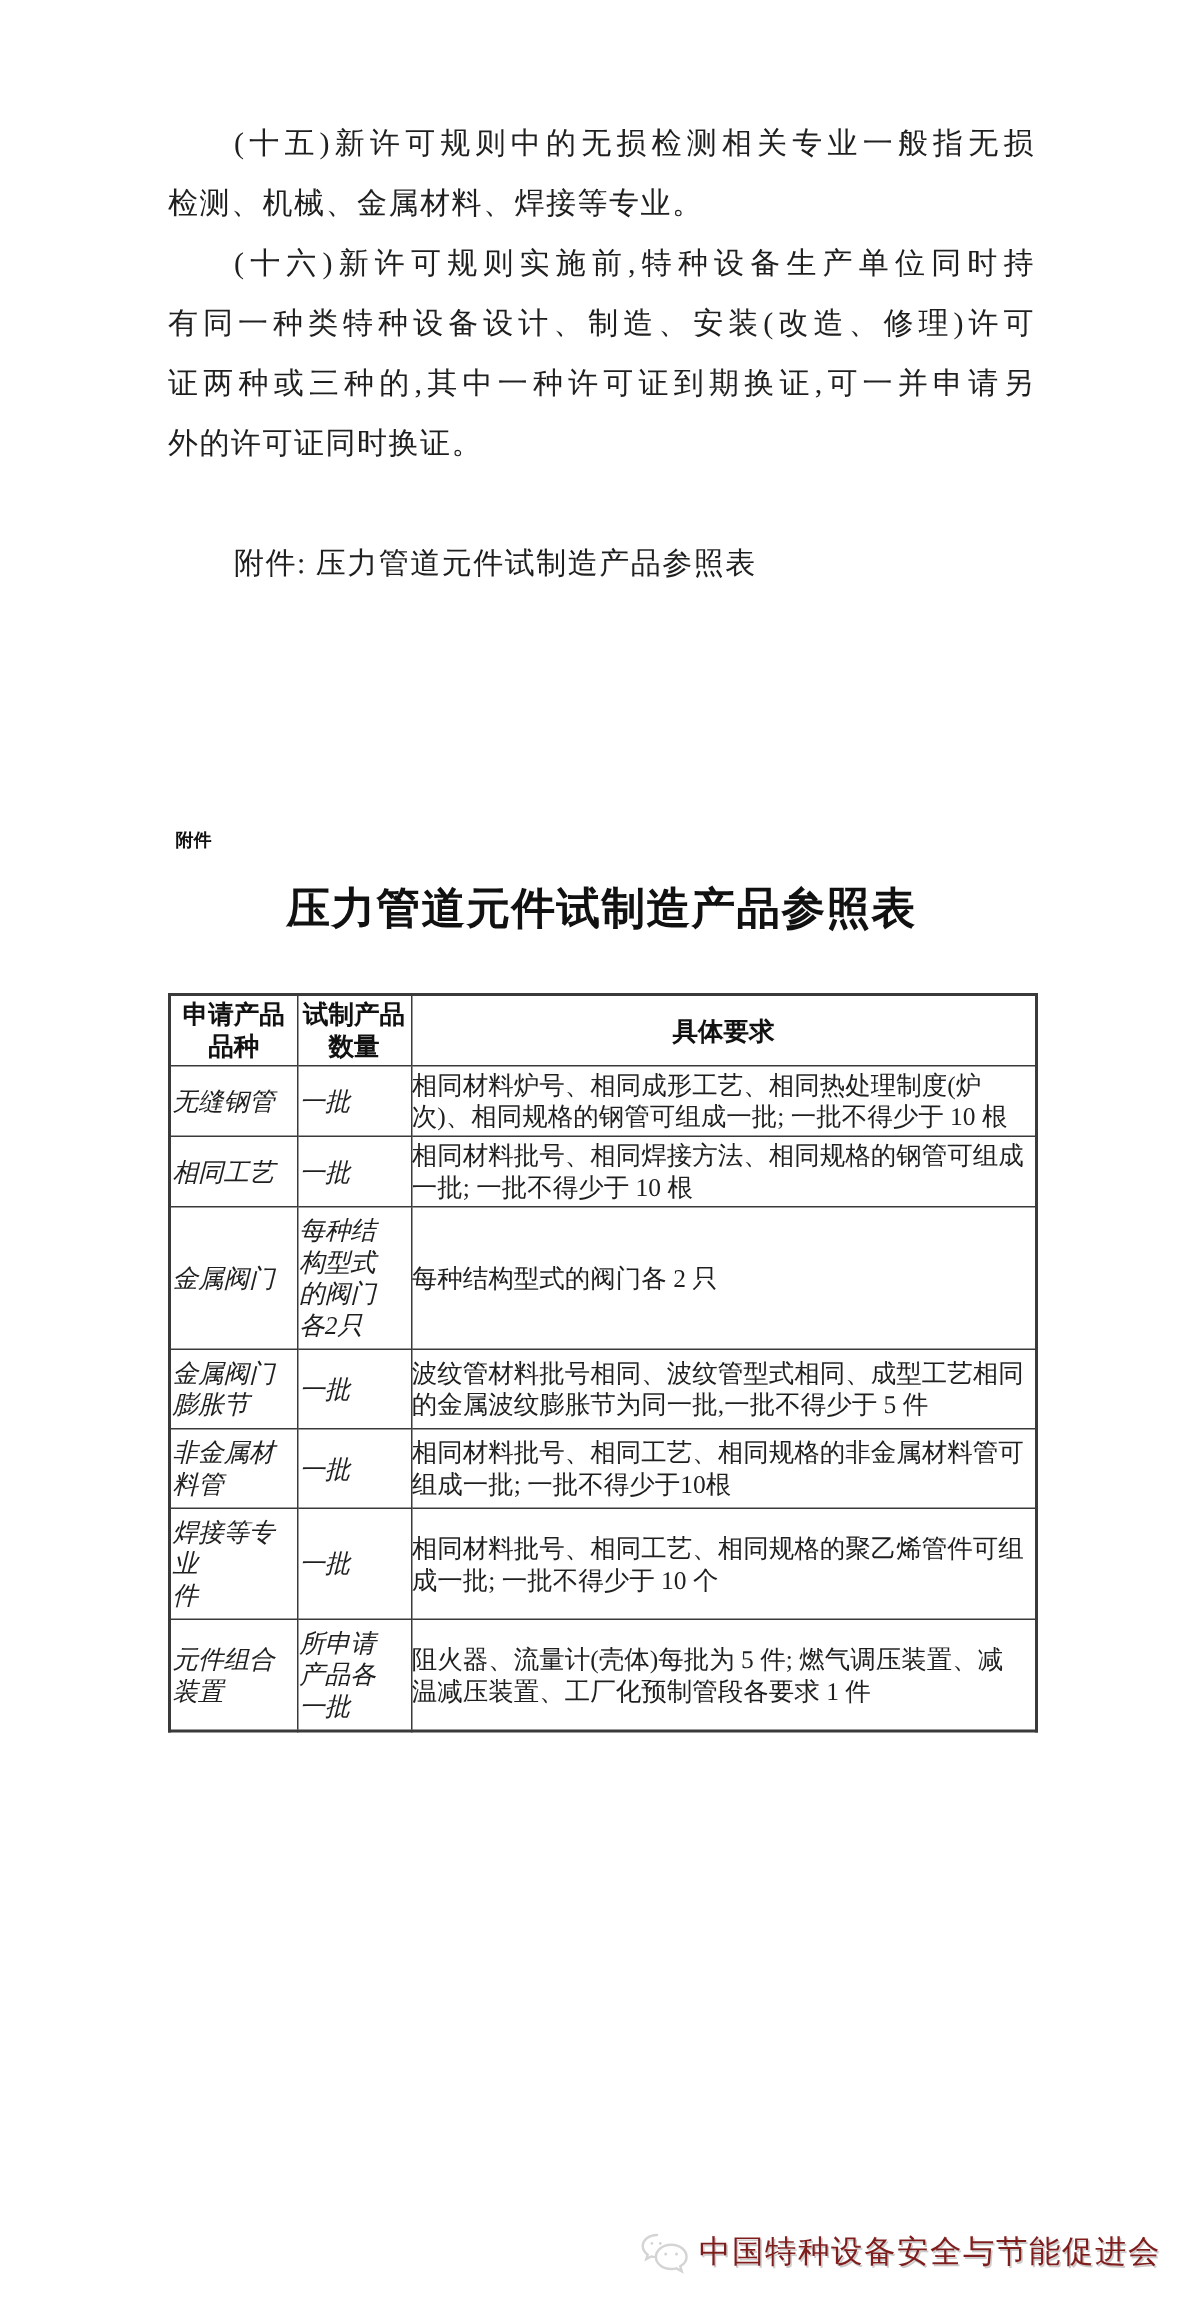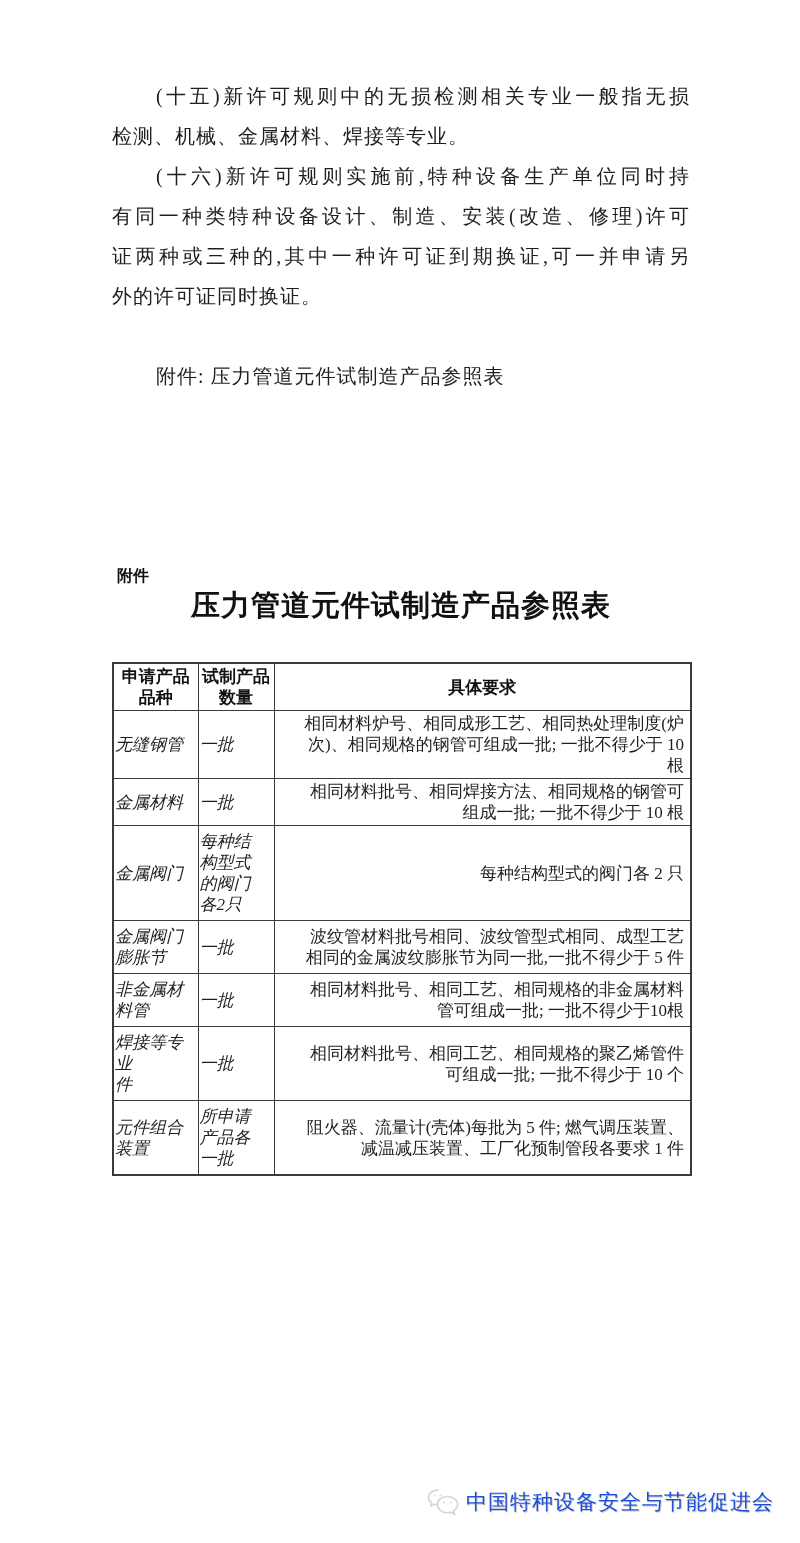--- a/index.html
+++ b/index.html
@@ -29,23 +29,22 @@
   .line.indent { padding-left: 44px; }
   .line.gap-above { margin-top: 40px; }
 
   
   .att-label {
     position: absolute;
     top: 552px;
     left: 117px;
     font-family: "Liberation Sans", "DejaVu Sans", sans-serif;
     font-weight: bold;
-    font-size: 16px;
+    font-size: 12px;
     color: #111;
-    margin-top: 14px;
   }
   .att-title {
     position: absolute;
     top: 586px;
     left: 112px;
     width: 578px;
     text-align: center;
     font-size: 29px;
     font-weight: bold;
     letter-spacing: 1px;
@@ -80,42 +79,41 @@
     height: 44px;
     color: #111;
   }
   td.c1, td.c2 {
     text-align: left;
     white-space: pre-line;
     padding: 5px 1px;
     font-style: italic;
   }
   td.c3 {
-    text-align: right;
-    padding: 2px 6px 2px 24px;
+    text-align: left;
+    padding: 2px 6px 2px 0;
   }
   tr.rh1 td { height: 42px; }
   tr.rh2 td { height: 42px; }
   tr.rh3 td { height: 60px; }
   tr.rh4 td { height: 66px; }
   tr.rh5 td { height: 82px; }
   tr.rh6 td { height: 44px; }
   tr.rh7 td { height: 42px; }
   tr.rh8 td { height: 44px; }
   tr.rh9 td { height: 66px; }
 
   
   .footer {
     position: absolute;
     top: 1487px;
     right: 26px;
     display: flex;
-    align-items: center;
     gap: 6px;
-    color: #1d4ed8;
+    color: #7f1d1d;
     font-family: "Liberation Sans", "DejaVu Sans", sans-serif;
     font-size: 21px;
     letter-spacing: 1px;
     text-shadow: 1px 1px 0 #cccccc, -1px -1px 0 #ffffff;
     user-select: none;
   }
   .footer svg { display: block; }
 </style>
 </head>
 <body>
@@ -148,21 +146,21 @@
         <th>具体要求</th>
       </tr>
     </thead>
     <tbody>
       <tr class="rh1">
         <td class="c1">无缝钢管</td>
         <td class="c2">一批</td>
         <td class="c3">相同材料炉号、相同成形工艺、相同热处理制度(炉次)、相同规格的钢管可组成一批; 一批不得少于 10 根</td>
       </tr>
       <tr class="rh2">
-        <td class="c1">金属材料</td>
+        <td class="c1">相同工艺</td>
         <td class="c2">一批</td>
         <td class="c3">相同材料批号、相同焊接方法、相同规格的钢管可组成一批; 一批不得少于 10 根</td>
       </tr>
       <tr class="rh5">
         <td class="c1">金属阀门</td>
         <td class="c2">每种结
 构型式
 的阀门
 各2只</td>
         <td class="c3">每种结构型式的阀门各 2 只</td>

